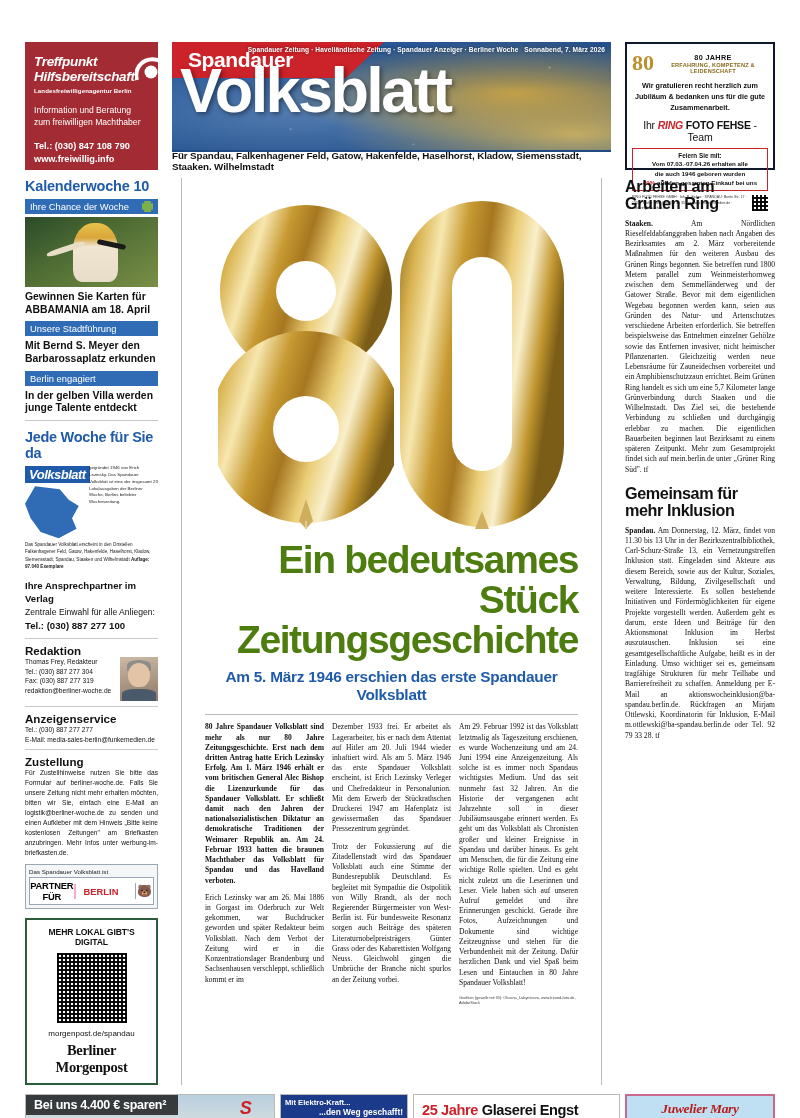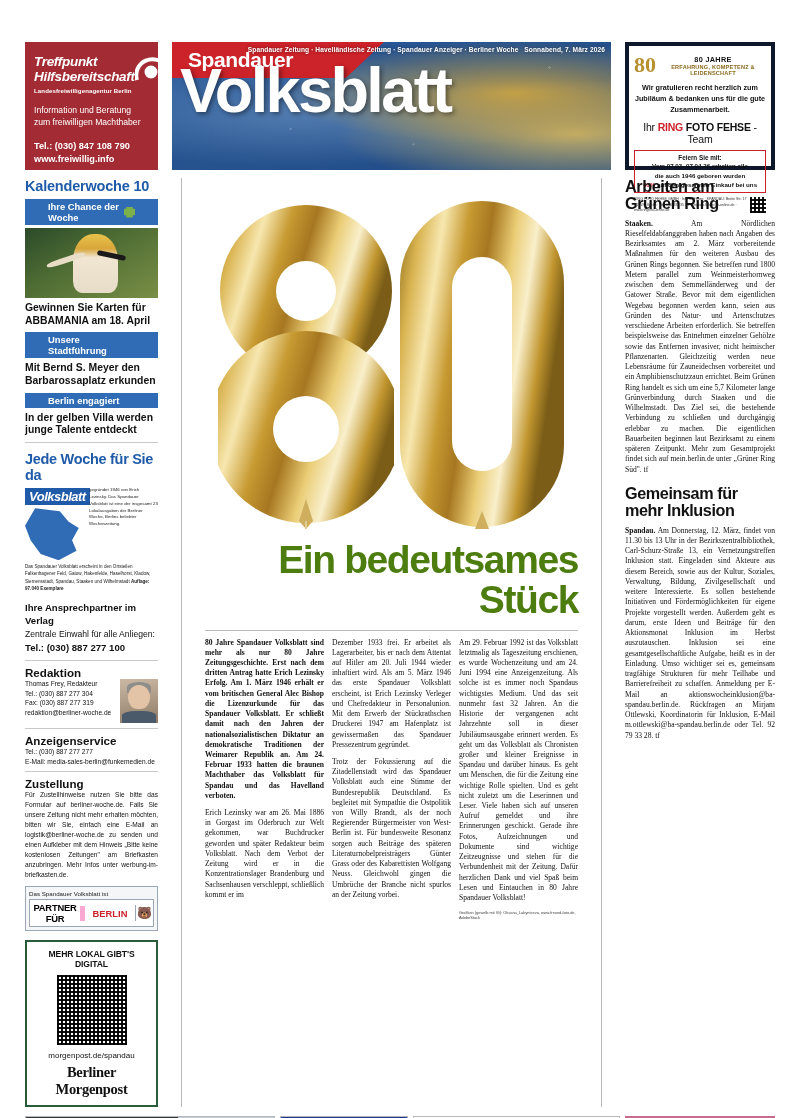--- a/index.html
+++ b/index.html
@@ -62,32 +62,32 @@
   }
   .mh-strapline {
     position: absolute; left: 0; right: 0; bottom: 0; height: 20px;
     background: #fff; border-top: 2.5px solid #1f4a84;
     display: flex; align-items: center; justify-content: center;
   }
   .mh-strapline span { font-size: 9.8px; font-weight: 700; color: #111; letter-spacing: -0.1px; }
 
   
   .ad-ring {
-    width: 150px; background: #fff; border: 4px solid #0f172a;
+    width: 150px; background: #fff; border: 2px solid #0f172a;
     padding: 6px 5px; text-align: center; color: #111;
   }
   .ring-80 { display:flex; align-items:center; justify-content:center; gap:4px; margin-top:2px;}
   .ring-80-num { font-size: 22px; font-weight: 700; color: #b8912f; font-family:"Liberation Serif",serif; line-height:1;}
   .ring-80-txt { text-align:center; }
   .ring-80-txt .l1 { font-size: 7.3px; font-weight: 700; letter-spacing:.3px;}
   .ring-80-txt .l2 { font-size: 5.6px; font-weight: 700; color:#8a6b1e; letter-spacing:.2px;}
   .ring-msg { font-size: 7.2px; font-weight: 700; line-height: 1.5; margin-top: 7px; }
   .ring-team { font-size: 10.5px; margin-top: 6px; letter-spacing:-0.2px;}
   .ring-team b { font-weight:700; }
-  .ring-team .red { color:#cc2229; font-weight:700; }
+  .ring-team .red { color:#cc2229; font-weight:700;font-style:italic; }
   .ring-box { border: 1px solid #cc2229; margin-top: 5px; padding: 3px 2px; }
   .ring-box .h { font-size: 6.3px; font-weight: 700; }
   .ring-box .r { font-size: 6.2px; font-weight: 700; line-height:1.5;}
   .ring-box .r .pct { color: #cc2229; }
   .ring-foot { display:flex; align-items:flex-start; gap:3px; margin-top:4px;}
   .ring-foot-txt { font-size: 3.6px; line-height:1.5; text-align:left; flex:1; color:#333;}
   .qr { background:
       repeating-linear-gradient(0deg,#111 0 2px,#fff 2px 4px),
       repeating-linear-gradient(90deg,#111 0 2px,#fff 2px 4px);
     background-blend-mode: multiply; }
@@ -95,22 +95,22 @@
   
   .body-wrap { display: flex; margin: 8px 25px 0 25px; gap: 23px; }
   .col-left { width: 133px; }
   .col-mid { flex: 1; }
   .col-right { width: 150px; }
   .rule-v { width: 1px; background: #b9b9b9; }
 
   
   .kw-title { font-size: 14.5px; font-weight: 700; color: #1f5ba8; letter-spacing:-0.2px;}
   .bluebar {
-    background: #2f6cb5; color: #fff; font-size: 9.4px; font-weight: 700;
-    padding: 2px 23px; margin-top: 5px; display:flex; align-items:center; justify-content:space-between;
+    background: #2f6cb5; color: #fff; font-size: 9.4px; font-weight: 400;
+    padding: 2px 5px; margin-top: 5px; display:flex; align-items:center; justify-content:space-between;
   }
   .puzzle { width:11px; height:11px; background:#7bb04a; flex:0 0 auto;
     clip-path: polygon(20% 0,80% 0,80% 20%,100% 20%,100% 80%,80% 80%,80% 100%,20% 100%,20% 80%,0 80%,0 20%,20% 20%); }
   .sb-photo { width: 100%; height: 70px; margin-top: 3px; position:relative; overflow:hidden;
     background: linear-gradient(150deg,#2c4a2a 0%, #4c6b33 40%, #7a8f46 100%); }
   .sb-photo .singer { position:absolute; left:36%; top:8%; width:34%; height:85%;
     background: linear-gradient(180deg,#e8c24a 0%, #d9a63a 25%, #f0e6d2 40%, #e6dcc8 100%);
     border-radius: 45% 45% 20% 20%; filter: blur(.4px); }
   .sb-photo .arm { position:absolute; left:16%; top:42%; width:30%; height:9%; background:#e8ddc6; transform:rotate(-18deg); border-radius:40%;}
   .sb-photo .mic { position:absolute; left:54%; top:36%; width:22%; height:7%; background:#1a1a1a; transform:rotate(12deg); border-radius:4px;}
@@ -134,21 +134,21 @@
   .redak-row { display:flex; gap:5px; align-items:flex-start; }
   .redak-photo { width:38px;height:44px;flex:0 0 auto; background:linear-gradient(170deg,#cbb9a5,#8d7b68); position:relative; overflow:hidden;}
   .redak-photo .face { position:absolute; left:22%; top:14%; width:56%; height:56%; background:#e3c4a6; border-radius:50% 50% 45% 45%; }
   .redak-photo .hair { position:absolute; left:18%; top:8%; width:64%; height:24%; background:#8f8d8a; border-radius:50% 50% 0 0;}
   .redak-photo .shirt{ position:absolute; left:4%; bottom:0; width:92%; height:26%; background:#4a5a6a; border-radius:40% 40% 0 0;}
 
   .partner-box { border:1px solid #9aa7b5; margin-top:7px; padding:3px; background:#f4f6f8;}
   .partner-lead { font-size:6.2px; color:#222; }
   .partner-row { display:flex; align-items:center; background:#fff; border:1px solid #9aa7b5; margin-top:2px; }
   .partner-row .p1 { flex:1; text-align:center; font-size:9.4px; font-weight:700; padding:2px 0; letter-spacing:-0.2px;}
-  .partner-row .p2 { flex:1; text-align:center; font-size:9.4px; font-weight:700; color:#cc2229; border-left:5px solid #f9a8d4; padding:2px 0;}
+  .partner-row .p2 { flex:1; font-size:9.4px; font-weight:700; color:#cc2229; border-left:2px solid #f9a8d4; padding:2px 8px;}
   .partner-row .p3 { width:18px; border-left:1px solid #9aa7b5; text-align:center; font-size:12px; padding:1px 0;}
 
   .mp-box { border:2px solid #2b5c3a; margin-top:9px; padding:7px 6px; text-align:center; }
   .mp-h { font-size:8.6px; font-weight:700; letter-spacing:-0.1px; color:#111;}
   .mp-qr { width:70px;height:70px;margin:6px auto 0; }
   .mp-url { font-size:8px; margin-top:6px; color:#111;}
   .mp-brand { font-family:"Liberation Serif",serif; font-size:14.5px; font-weight:700; margin-top:4px; color:#111; letter-spacing:-0.3px;}
 
   
   .hero { position: relative; }
@@ -226,20 +226,23 @@
     <div class="masthead">
       <div class="mh-speck"></div>
       <div class="mh-tag">
         <span>Spandauer</span>
       </div>
       <div class="mh-kicker">
         <em>Spandauer Zeitung · Havelländische Zeitung · Spandauer Anzeiger · Berliner Woche</em>
         &nbsp;&nbsp;<em>Sonnabend, 7. März 2026</em>
       </div>
       <div class="mh-wordmark">Volksblatt</div>
+      <div class="mh-strapline">
+        <span>Für Spandau, Falkenhagener Feld, Gatow, Hakenfelde, Haselhorst, Kladow, Siemensstadt, Staaken, Wilhelmstadt</span>
+      </div>
     </div>
 
     <div class="ad-ring">
       <div class="ring-80">
         <div class="ring-80-num">80</div>
         <div class="ring-80-txt">
           <div class="l1">80 JAHRE</div>
           <div class="l2">ERFAHRUNG, KOMPETENZ &amp; LEIDENSCHAFT</div>
         </div>
       </div>
@@ -382,21 +385,23 @@
           <svg class="b0" viewBox="0 0 168 330">
             <rect x="2" y="2" width="164" height="326" rx="82" fill="url(#g1)"></rect>
             <rect x="54" y="58" width="60" height="214" rx="30" fill="#fff"></rect>
             <path d="M84 312 l7 18 -7 8 -7 -8 z" fill="#cfae5e"></path>
             <rect x="83" y="330" width="2" height="0" fill="#e0cb93"></rect>
           </svg>
         </div>
 
         <div class="headline">
           <div>Ein bedeutsames Stück</div>
-        </div>
+          <div>Zeitungsgeschichte</div>
+        </div>
+        <div class="subhead">Am 5. März 1946 erschien das erste Spandauer Volksblatt</div>
       </div>
 
       <div class="rule-h"></div>
 
       <div class="three-col">
         <div class="tc">
           <div class="artcol">
             <p class="lead">80 Jahre Spandauer Volksblatt sind mehr als nur 80 Jahre Zeitungsgeschichte. Erst nach dem dritten Antrag hatte Erich Lezinsky Erfolg. Am 1. März 1946 erhält er vom britischen General Alec Bishop die Lizenzurkunde für das Spandauer Volksblatt. Er schließt damit nach den Jahren der nationalsozialistischen Diktatur an demokratische Traditionen der Weimarer Republik an. Am 24. Februar 1933 hatten die braunen Machthaber das Volksblatt für Spandau und das Havelland verboten.</p>
             <p>Erich Lezinsky war am 26. Mai 1886 in Gorgast im Oderbruch zur Welt gekommen, war Buchdrucker geworden und später Redakteur beim Volksblatt. Nach dem Verbot der Zeitung wird er in die Konzentrationslager Brandenburg und Sachsenhausen verschleppt, schließlich kommt er im</p>
           </div>

